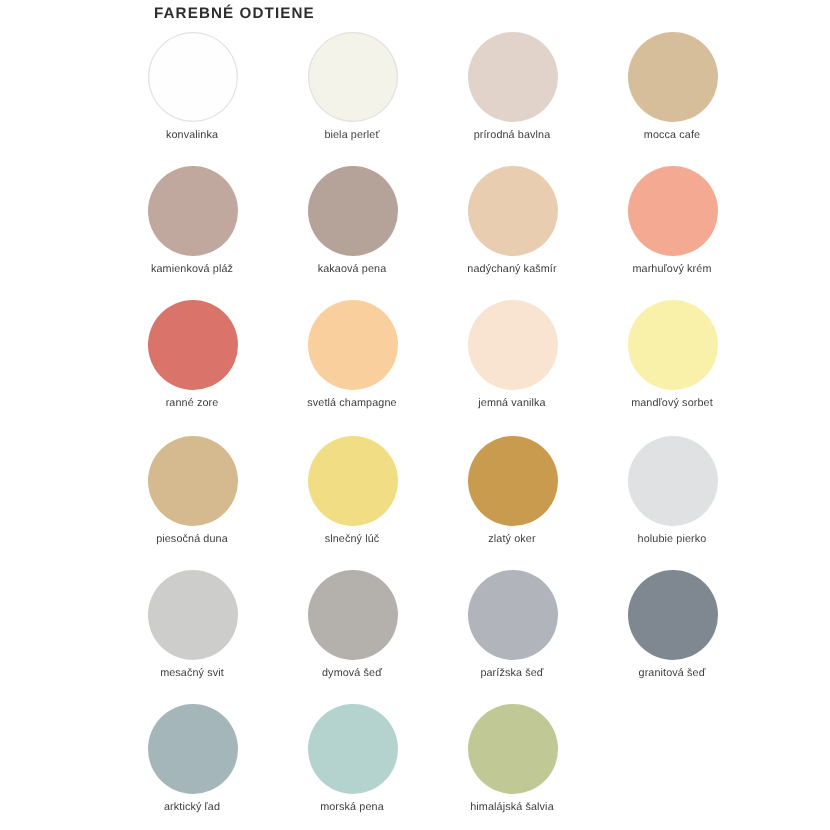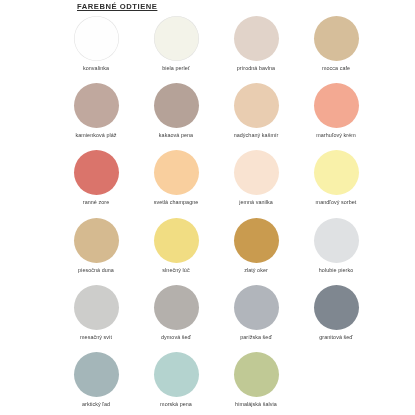--- a/index.html
+++ b/index.html
@@ -22,21 +22,20 @@
   }
   .page-title {
     position: absolute;
     left: 77px;
     top: 2px;
     font-size: 7.6px;
     letter-spacing: 0.55px;
     color: #2e2e2e;
     font-weight: 600;
     white-space: nowrap;
-    text-decoration: underline;
   }
   .swatch-grid {
     position: absolute;
     left: 56px;
     top: 16px;
     width: 320px;
   }
   .swatch-row {
     display: flex;
     flex-direction: row;

